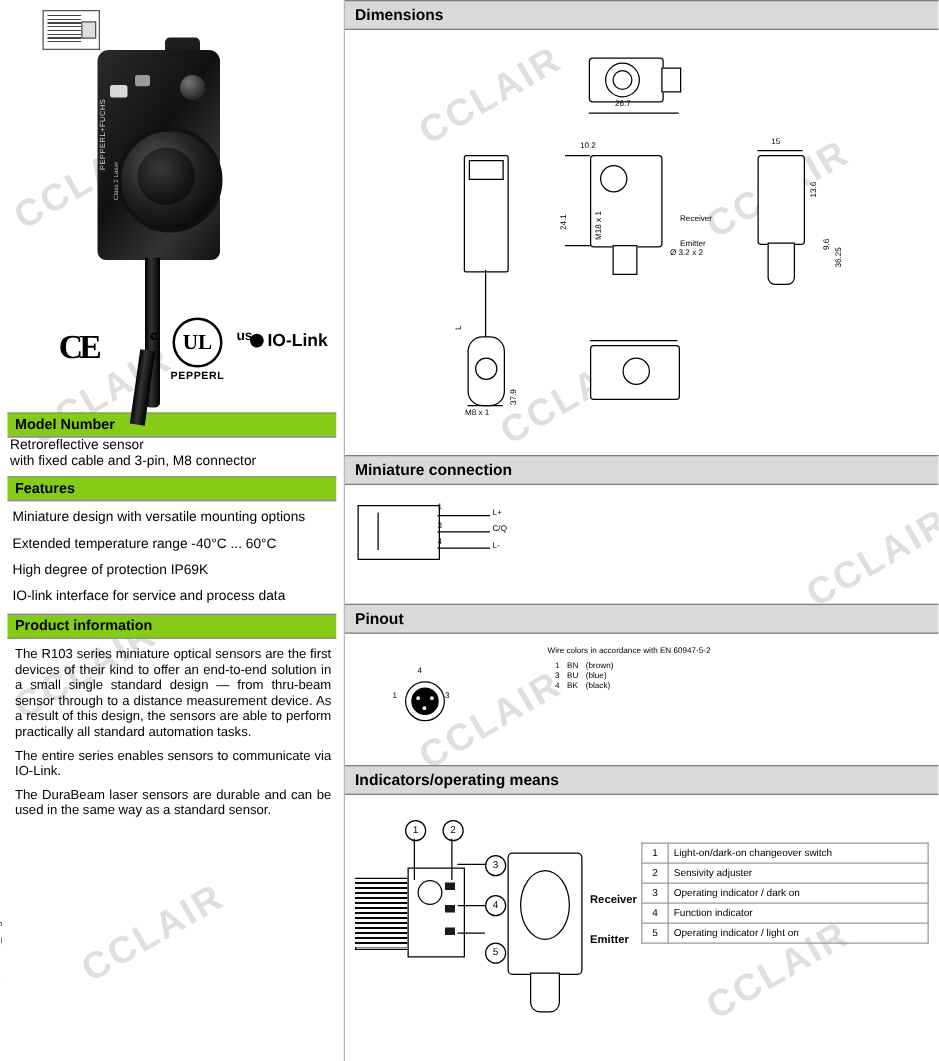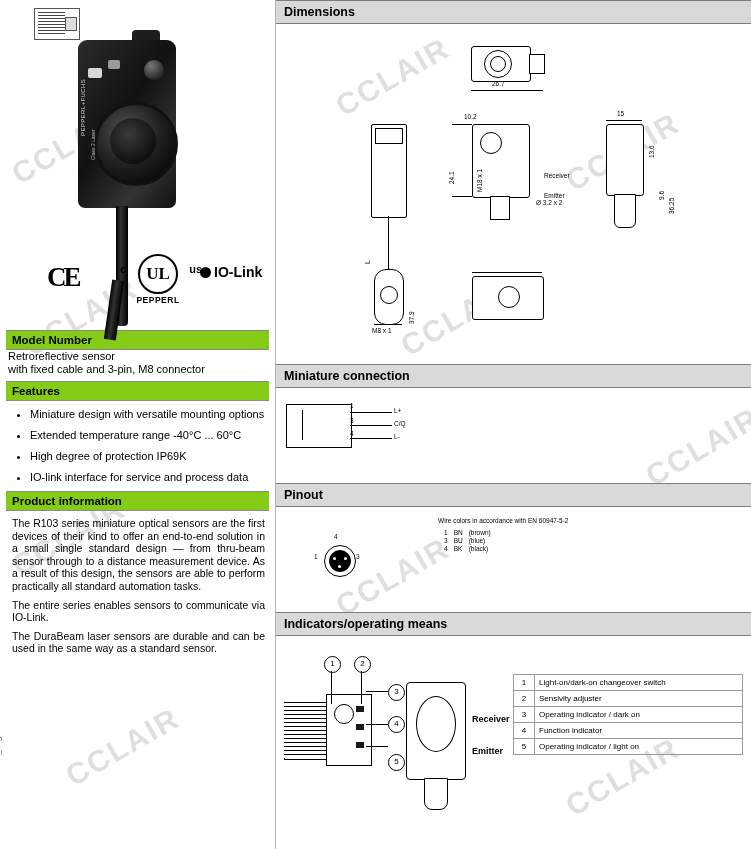--- a/index.html
+++ b/index.html
@@ -237,21 +237,21 @@
   .model-sub {
     font-size: 11px;
     margin: 0 0 1px 8px;
   }
   .model-sub2 {
     font-size: 11px;
     margin: 0 0 6px 8px;
   }
   ul.feat {
     margin: 6px 0 6px 0;
-    padding-left: 30px;
+    padding-left: 10px;
     font-size: 11px;
     line-height: 14px;
   }
   ul.feat li { margin-bottom: 7px; }
   .prodinfo {
     font-size: 10.5px;
     line-height: 12.6px;
     text-align: justify;
     margin: 6px 10px 0 12px;
   }

